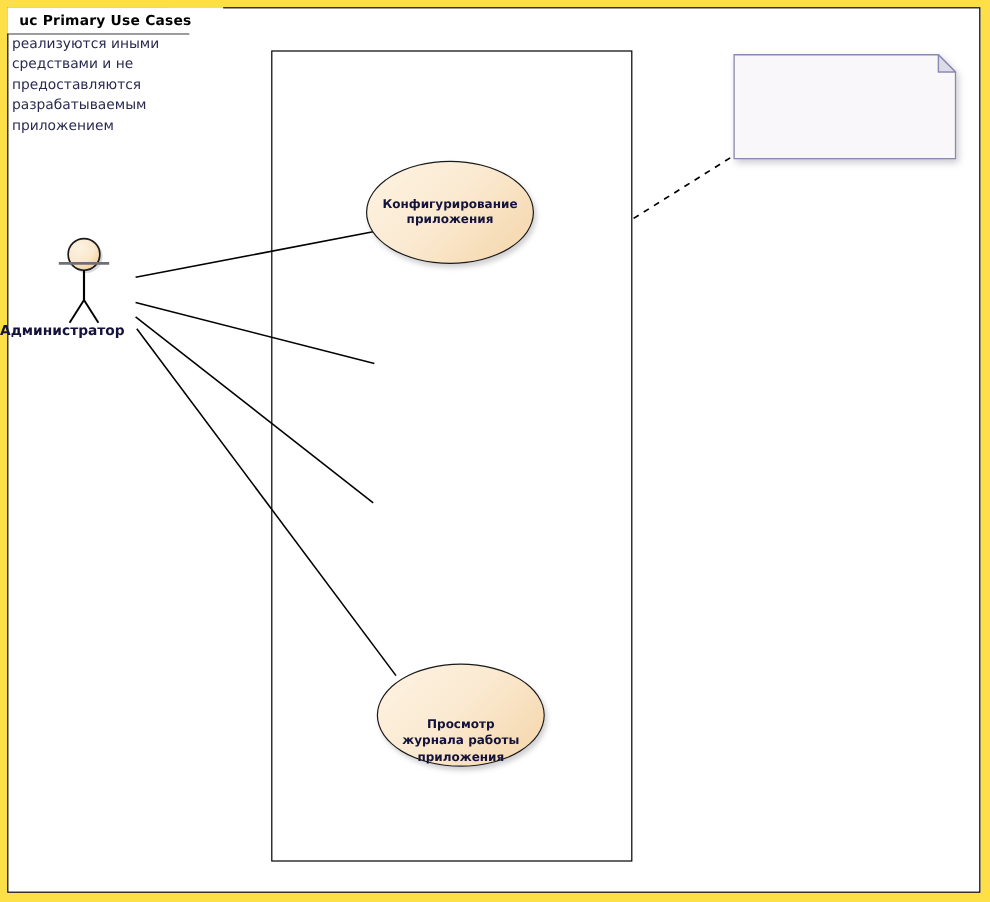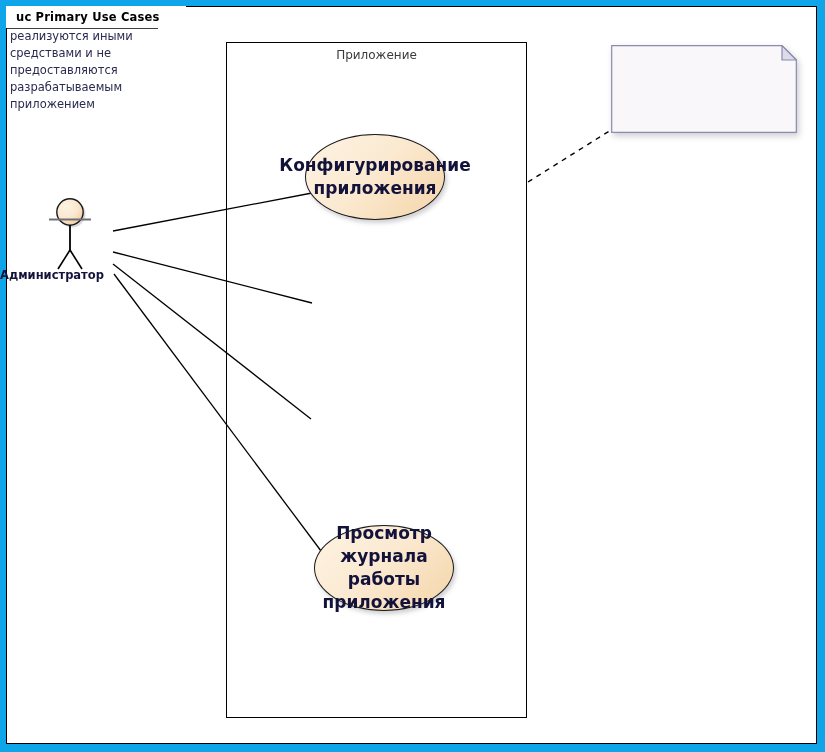--- a/index.html
+++ b/index.html
@@ -7,21 +7,21 @@
     padding: 0;
     background: #ffffff;
   }
   body {
     font-family: "DejaVu Sans", "Liberation Sans", sans-serif;
   }
   #canvas {
     position: relative;
     width: 825px;
     height: 752px;
-    background: #0ea5e9;
+    background: #fde047;
     overflow: hidden;
   }
 
   
   .window-frame {
     position: absolute;
     left: 6px;
     top: 6px;
     width: 811px;
     height: 738px;
@@ -90,21 +90,21 @@
     border: 1.3px solid #1a1a1a;
     background: linear-gradient(135deg, #fdf3e2 0%, #fbead2 45%, #f4d5a8 100%);
     box-shadow: 2px 3px 4px rgba(120, 120, 130, 0.35);
     display: flex;
     align-items: center;
     justify-content: center;
     text-align: center;
     z-index: 2;
   }
   .use-case-label {
-    font-size: 17px;
+    font-size: 10px;
     font-weight: bold;
     color: #12123a;
     line-height: 1.35;
     padding: 0 16px;
   }
 
   
   .actor {
     position: absolute;
     z-index: 2;
@@ -162,42 +162,41 @@
   <div class="window-frame"></div>
 
   <svg class="frame-tab-shape" viewBox="0 0 152 23" xmlns="http://www.w3.org/2000/svg">
     <path d="M 0.75 0.75 L 134 0.75 L 151 22 L 0.75 22 Z" fill="#ffffff" stroke="#000000" stroke-width="1.5"></path>
   </svg>
   <div class="frame-tab">
     <span class="frame-tab-label">uc Primary Use Cases</span>
   </div>
 
   <div class="system-boundary"></div>
-  <div class="system-boundary-label">Приложение</div>
 
   <svg class="lines-layer" viewBox="0 0 825 752" xmlns="http://www.w3.org/2000/svg">
 
     <line x1="113" y1="231" x2="312" y2="193" stroke="#000000" stroke-width="1.3"></line>
 
     <line x1="113" y1="252" x2="312" y2="303" stroke="#000000" stroke-width="1.3"></line>
 
     <line x1="113" y1="264" x2="311" y2="419" stroke="#000000" stroke-width="1.3"></line>
 
     <line x1="114" y1="274" x2="330" y2="563" stroke="#000000" stroke-width="1.3"></line>
 
     <line x1="528" y1="182" x2="611" y2="130" stroke="#000000" stroke-width="1.4" stroke-dasharray="5 5"></line>
   </svg>
 
   <div class="use-case" style="left:305px; top:134px; width:140px; height:86px;">
     <span class="use-case-label">Конфигурирование приложения</span>
   </div>
 
 
 
-  <div class="use-case" style="left:314px; top:525px; width:140px; height:86px;">
+  <div class="use-case" style="left:314px; top:553px; width:140px; height:86px;align-items:flex-end;">
     <span class="use-case-label">Просмотр журнала работы приложения</span>
   </div>
 
   <svg class="actor" style="left:36px; top:180px; width:104px; height:92px;" viewBox="0 0 104 92" xmlns="http://www.w3.org/2000/svg">
     <defs>
       <radialGradient id="headGrad" cx="35%" cy="30%" r="75%">
         <stop offset="0%" stop-color="#fdf3e2"></stop>
         <stop offset="60%" stop-color="#fae7cf"></stop>
         <stop offset="100%" stop-color="#f2cf9f"></stop>
       </radialGradient>

